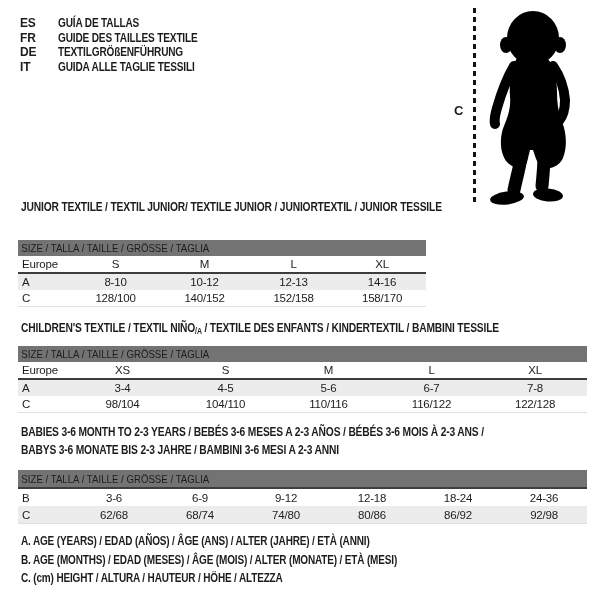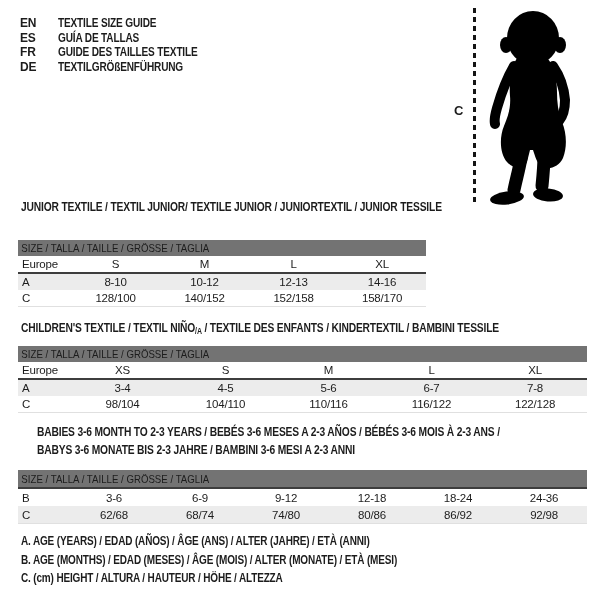--- a/index.html
+++ b/index.html
@@ -14,21 +14,21 @@
   .lang-code{width:38px;font-weight:700;font-size:12px;letter-spacing:-0.2px;}
   .lang-label{font-weight:700;font-size:12px;letter-spacing:-0.2px;}
   
   .dash-line{position:absolute;left:473px;top:8px;width:2.5px;height:198px;
     background:repeating-linear-gradient(to bottom,#141414 0 5px,transparent 5px 9px);}
   .c-label{position:absolute;left:454px;top:103px;font-weight:700;font-size:13px;}
   .baby{position:absolute;left:483px;top:8px;width:108px;height:200px;}
   
   .sec-title{position:absolute;left:21px;font-weight:700;font-size:12.5px;letter-spacing:-0.2px;white-space:nowrap;}
   .sec-title .sub{font-size:8.5px;vertical-align:-2px;}
-  .two-line{line-height:17.5px;margin-left:16px;}
+  .two-line{line-height:17.5px;}
   
   table{border-collapse:collapse;table-layout:fixed;position:absolute;font-size:11.5px;}
   th,td{padding:0;margin:0;font-weight:400;overflow:hidden;}
   th.band-cell{background:#737373;text-align:left;height:16px;font-size:11.5px;font-weight:400;}
   th.band-cell .cond{padding-left:4px;}
   td{height:16px;text-align:center;letter-spacing:-0.2px;}
   td.rowlabel{text-align:left;padding-left:4px;}
   th.dark-bottom{border-bottom:2px solid #3d3d3d;}
   tr.r-gray td{background:#ececec;}
   tr.last td{border-bottom:1px solid #e0e0e0;}
@@ -37,34 +37,34 @@
   
   .notes{position:absolute;left:21px;top:532px;font-weight:700;font-size:12.5px;line-height:18.5px;letter-spacing:-0.2px;}
 </style>
 </head>
 <body>
 
 <div class="page">
 
   <div class="langs">
     <div class="lang-row">
-      <span class="lang-code">EN</span>
-      <span class="lang-label cond">TEXTILE SIZE GUIDE</span>
-    </div>
-    <div class="lang-row">
       <span class="lang-code">ES</span>
       <span class="lang-label cond">GUÍA DE TALLAS</span>
     </div>
     <div class="lang-row">
       <span class="lang-code">FR</span>
       <span class="lang-label cond">GUIDE DES TAILLES TEXTILE</span>
     </div>
     <div class="lang-row">
       <span class="lang-code">DE</span>
       <span class="lang-label cond">TEXTILGRÖßENFÜHRUNG</span>
+    </div>
+    <div class="lang-row">
+      <span class="lang-code">IT</span>
+      <span class="lang-label cond">GUIDA ALLE TAGLIE TESSILI</span>
     </div>
   </div>
 
   <div class="dash-line"></div>
   <div class="c-label">C</div>
   <svg class="baby" viewBox="0 0 108 200" aria-hidden="true">
     <g fill="#000000">
       <ellipse cx="50" cy="30" rx="26" ry="27"></ellipse>
       <ellipse cx="23" cy="37" rx="6" ry="8"></ellipse>
       <ellipse cx="77" cy="37" rx="6" ry="8"></ellipse>

